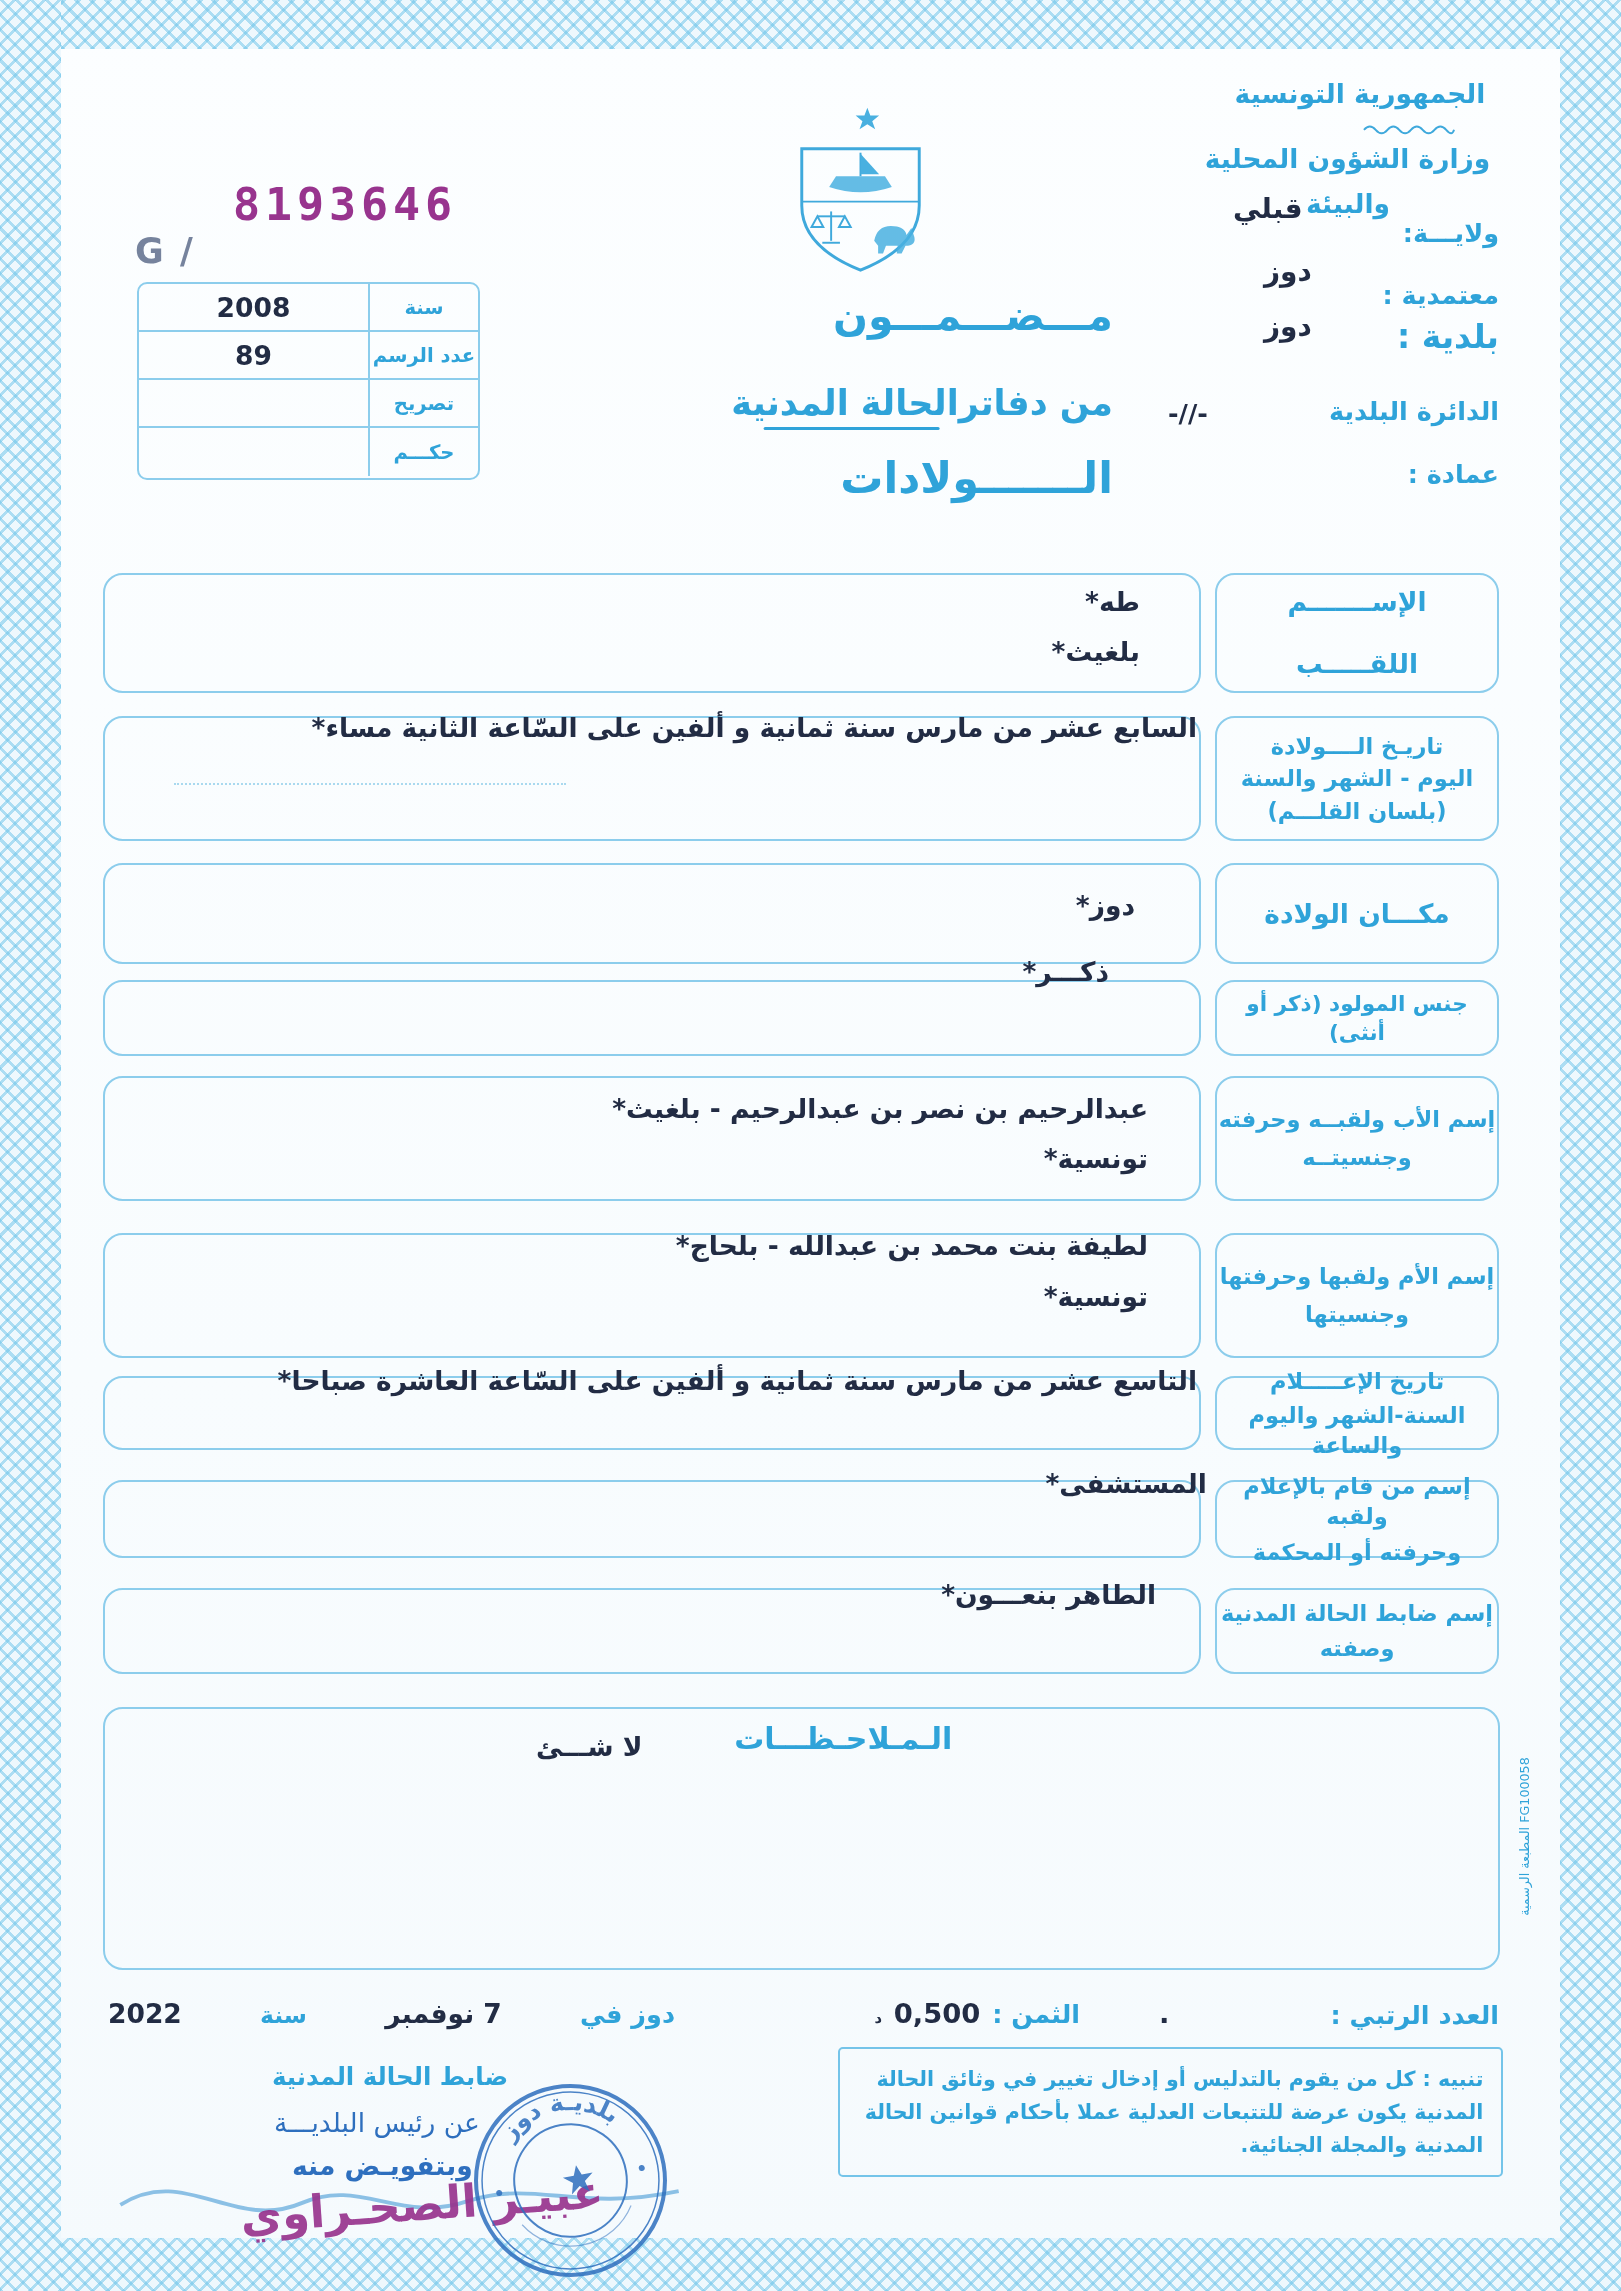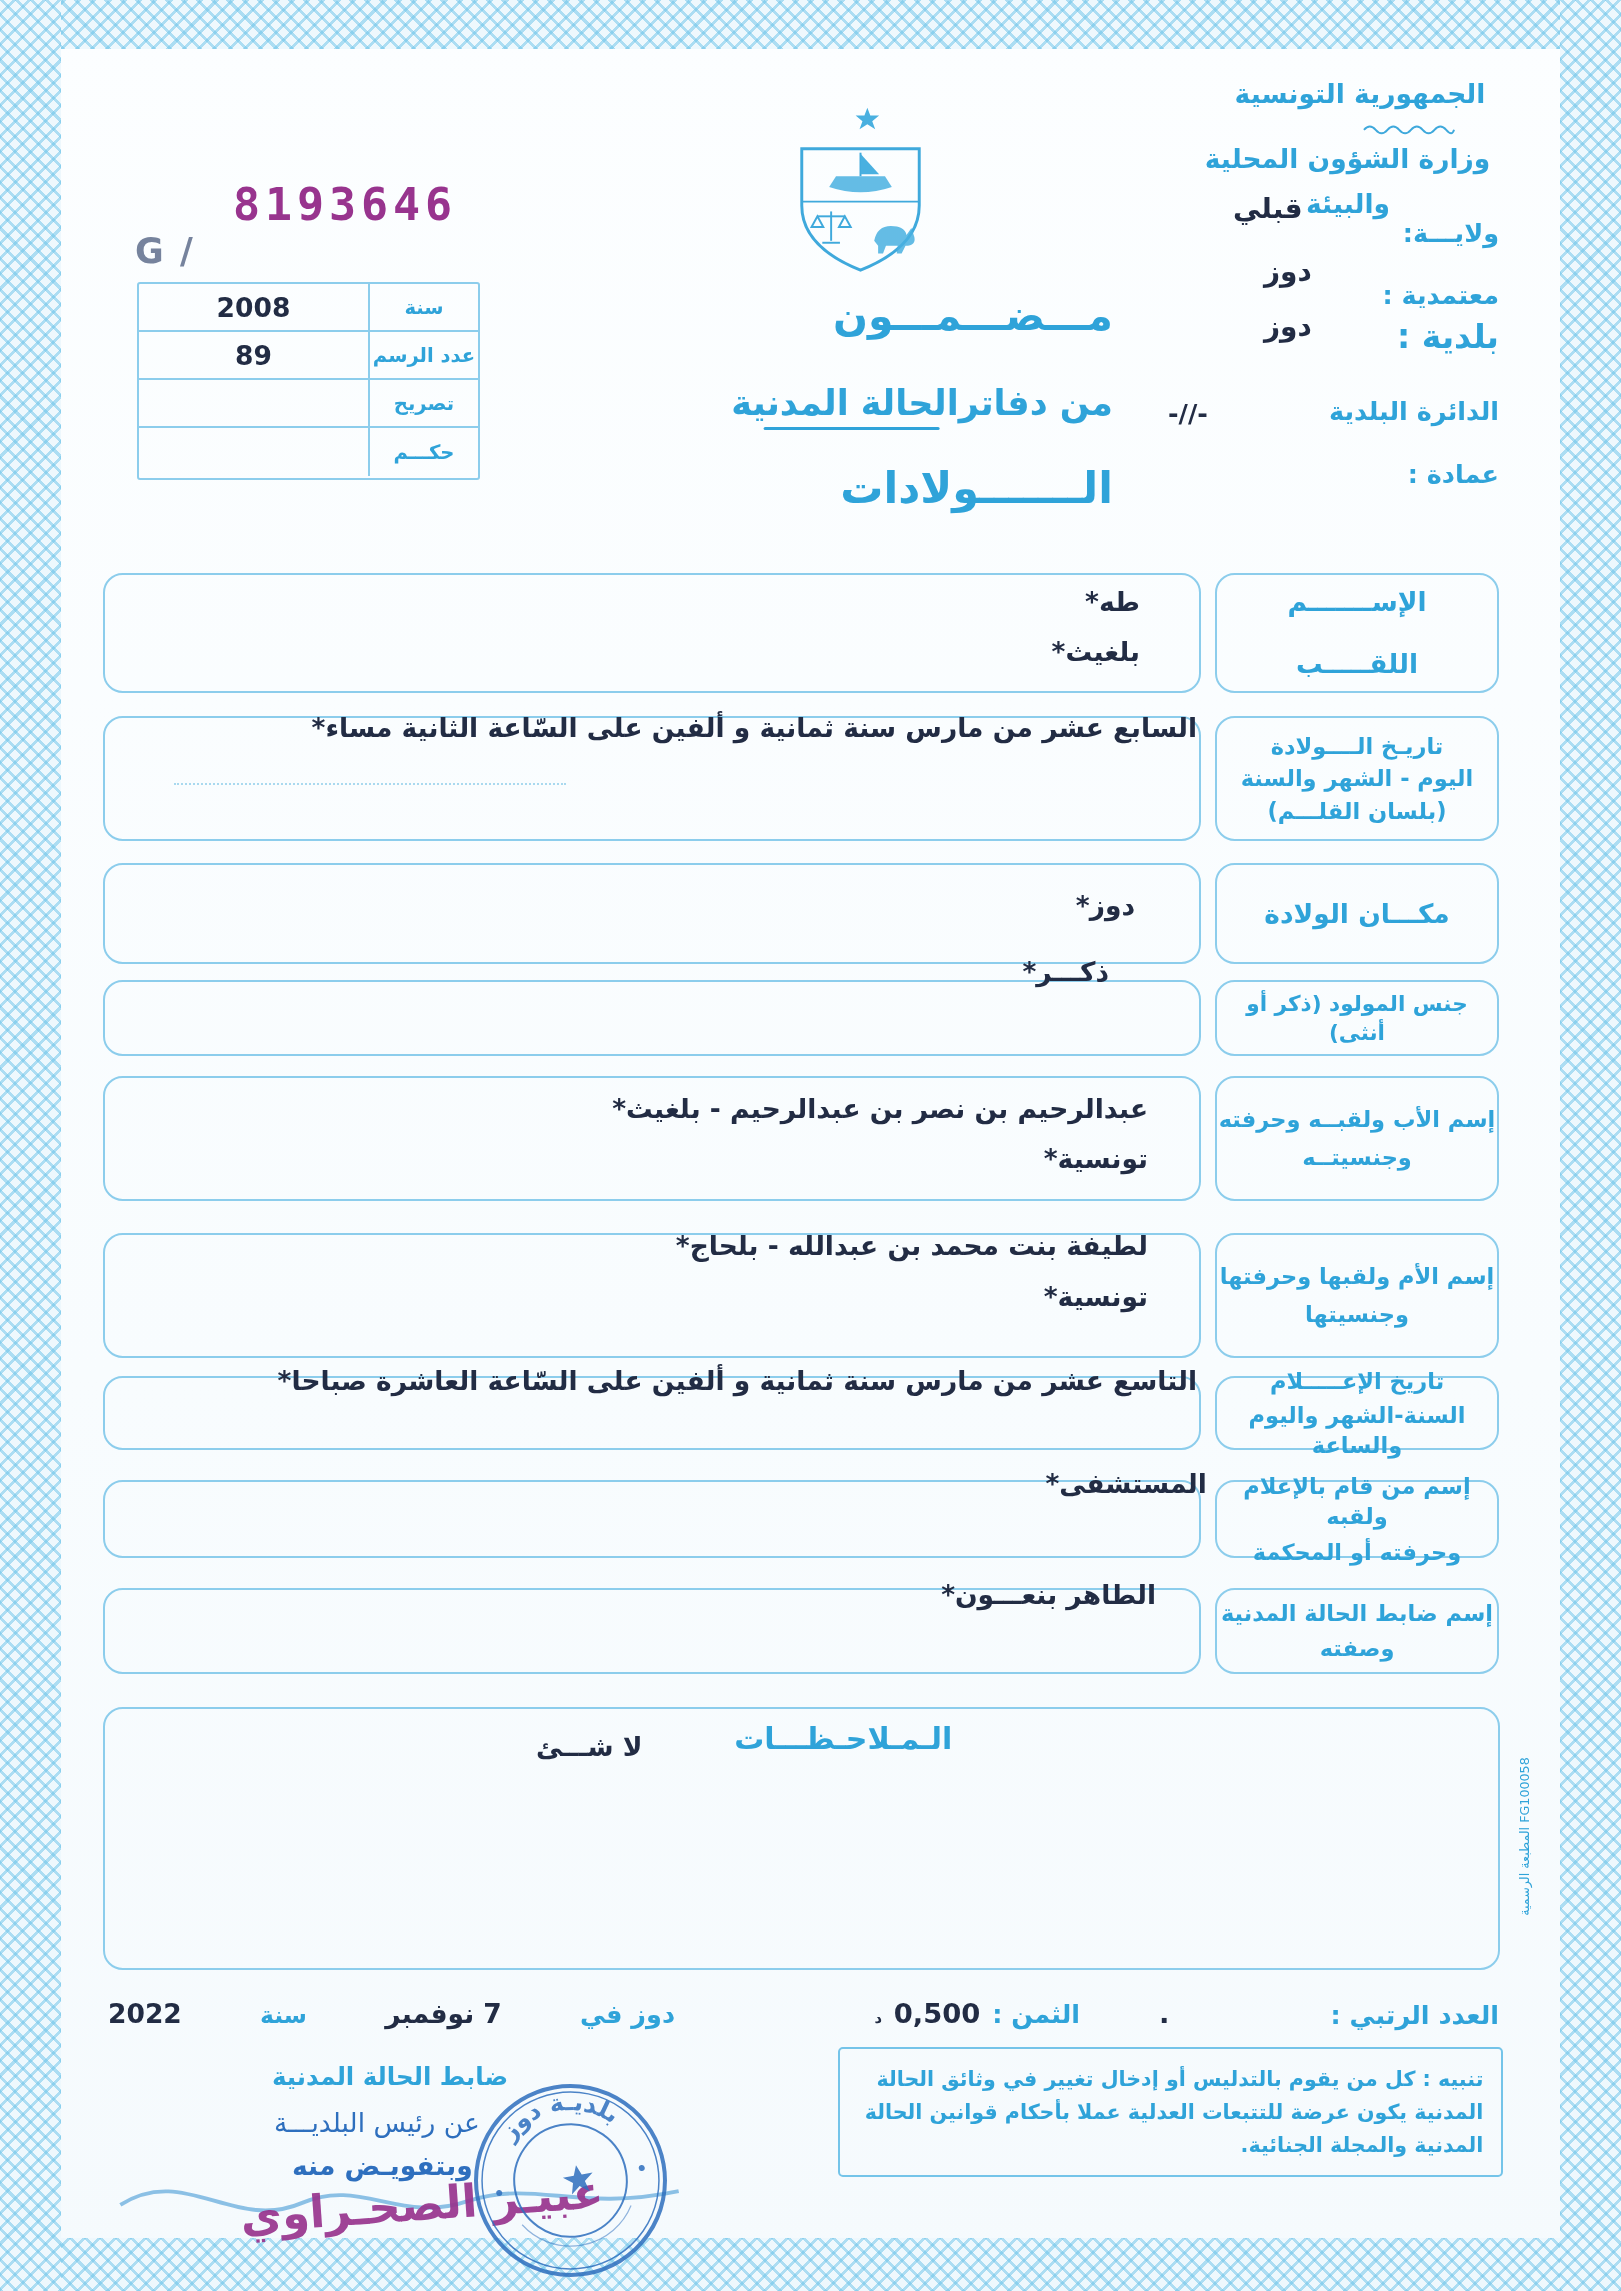--- a/index.html
+++ b/index.html
@@ -31,21 +31,21 @@
 
   .hdr-blue{color:var(--print_blue,#2fa3d9);font-weight:bold;direction:rtl}
 
   .box{position:absolute;border:2px solid var(--border_blue,#8ccdec);border-radius:19.6px;background:transparent}
 
   .titles{position:absolute;left:554px;top:292px;width:559px;
           color:var(--print_blue,#2fa3d9);font-weight:bold;direction:rtl}
   .t1{font-size:41px}
   .t2{font-size:35px;margin-top:43px}
   .t2u{width:176px;height:2.9px;background:var(--print_blue,#2fa3d9);margin:3.9px auto 0;transform:translateX(17.6px);border-radius:2px}
-  .t3{font-size:43px;margin-top:33px}
+  .t3{font-size:43px;margin-top:23px}
 
   .reg-row{display:flex;height:48px;border-bottom:2px solid var(--border_blue,#8ccdec)}
   .reg-row:last-child{border-bottom:none}
   .reg-value{flex:1;display:flex;align-items:center;justify-content:center;font-size:26.5px}
   .reg-label{width:110px;border-left:2px solid var(--border_blue,#8ccdec);display:flex;align-items:center;
              justify-content:center;font-size:19.6px;font-weight:bold;color:var(--print_blue,#2fa3d9);direction:rtl}
 
   .vbox{left:103px;width:1098px}
   .lbox{left:1215px;width:284px;display:flex;flex-direction:column;align-items:center;justify-content:center;
         direction:rtl;color:var(--print_blue,#2fa3d9);font-weight:bold;text-align:center;line-height:1.35}
@@ -112,21 +112,21 @@
   <div class="abs hdr-blue" style="right:122px;top:280px;font-size:25.5px">معتمدية :</div>
   <div class="abs hdr-blue" style="right:122px;top:317px;font-size:33px">بلدية :</div>
   <div class="abs hdr-blue" style="right:122px;top:396px;font-size:25.5px">الدائرة البلدية</div>
   <div class="abs hdr-blue" style="right:122px;top:459px;font-size:25.5px">عمادة :</div>
 
   <div class="abs ink rtl" style="left:1233px;top:192px;font-size:28px">قبلي</div>
   <div class="abs ink rtl" style="left:1264px;top:255px;font-size:28px">دوز</div>
   <div class="abs ink rtl" style="left:1264px;top:310px;font-size:28px">دوز</div>
   <div class="abs ink" style="left:1168px;top:398px;font-size:25.5px" dir="ltr">-//-</div>
 
-  <div class="box" style="left:137px;top:282px;width:343px;height:198px;border-radius:3px;overflow:hidden">
+  <div class="box" style="left:137px;top:282px;width:343px;height:198px;border-radius:10px;overflow:hidden">
     <div class="reg-row">
       <div class="reg-value ink">2008</div>
       <div class="reg-label">سنة</div>
     </div>
     <div class="reg-row">
       <div class="reg-value ink">89</div>
       <div class="reg-label">عدد الرسم</div>
     </div>
     <div class="reg-row">
       <div class="reg-value ink"></div>

